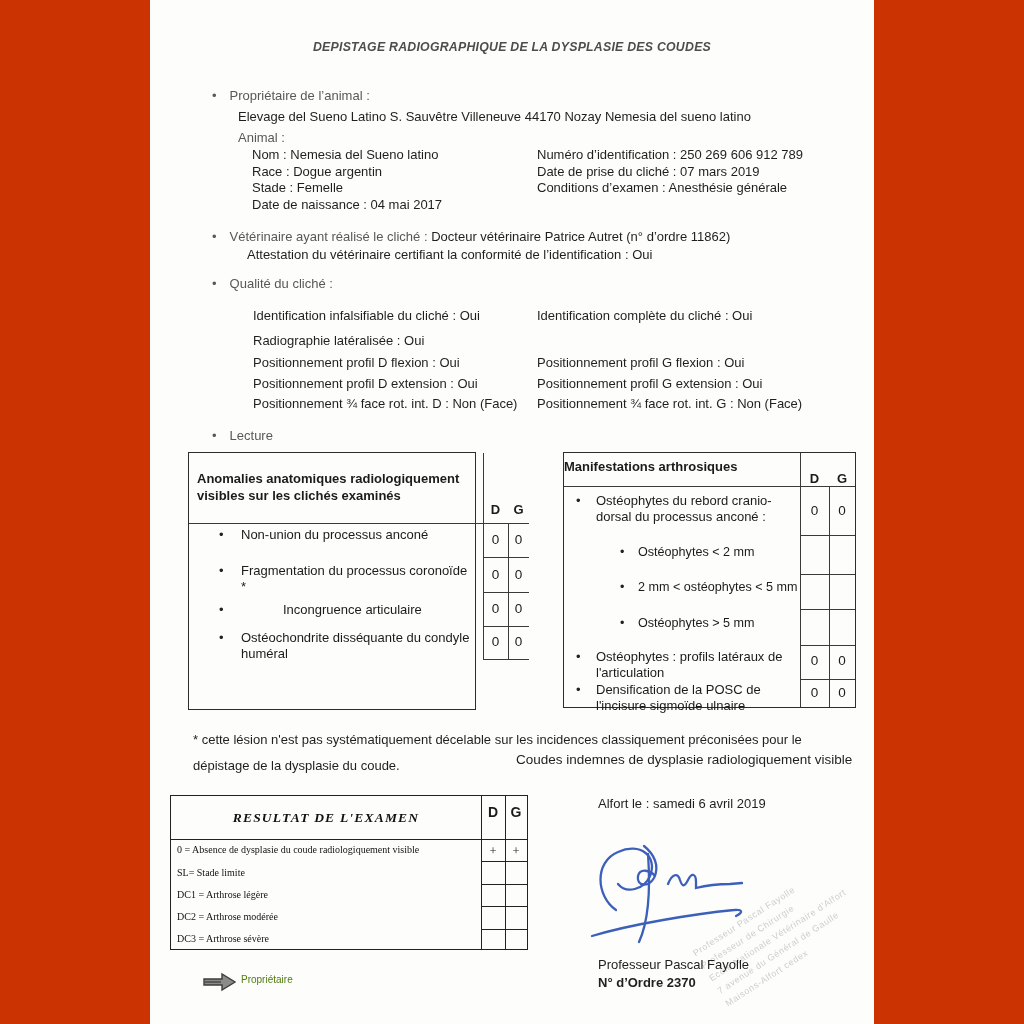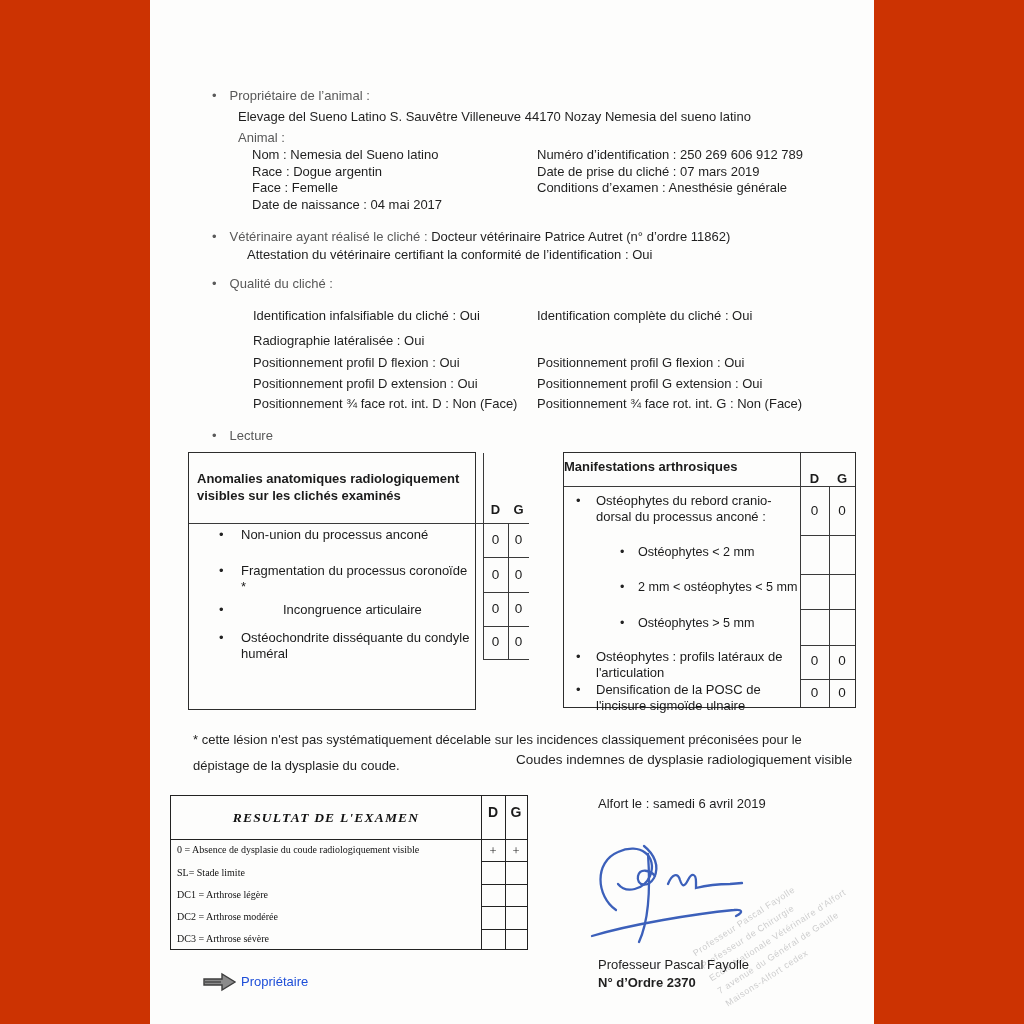--- a/index.html
+++ b/index.html
@@ -25,39 +25,40 @@
   .val{position:absolute;font-size:13.5px;color:#1b1b1b;text-align:center;}
   .rlbl{position:absolute;font-size:13px;color:#1b1b1b;line-height:15.5px;}
   .sub{font-size:12.6px;}
   .serif{font-family:"Liberation Serif",serif;}
   .res-title{position:absolute;font-family:"Liberation Serif",serif;font-weight:bold;font-style:italic;
              font-size:13.5px;letter-spacing:1.2px;color:#111;text-align:center;}
   .res-lbl{position:absolute;font-family:"Liberation Serif",serif;font-size:10px;color:#111;white-space:nowrap;}
   .stamp{position:absolute;color:rgba(110,110,115,.34);font-size:9px;line-height:15px;
          letter-spacing:.6px;transform:rotate(-33deg);transform-origin:0 0;white-space:nowrap;}
   .sig{position:absolute;}
-  .footer-lbl{position:absolute;font-size:13px;color:#1d4ed8;}
+  .footer-lbl{position:absolute;font-size:10px;color:#4d7c0f;}
 </style>
 </head>
 <body>
 
 <div class="canvas">
   <div class="page">
 
+    <div class="doc-title">DEPISTAGE RADIOGRAPHIQUE DE LA DYSPLASIE DES COUDES</div>
 
     <div class="ln" style="left:62px;top:88px;">
       <span class="blt"></span><span class="gray">Propriétaire de l’animal :</span>
     </div>
     <div class="ln" style="left:88px;top:109px;">Elevage del Sueno Latino S. Sauvêtre Villeneuve 44170 Nozay Nemesia del sueno latino</div>
     <div class="ln gray" style="left:88px;top:130px;">Animal :</div>
 
     <div class="col" style="left:102px;top:147px;">
       <div>Nom : Nemesia del Sueno latino</div>
       <div>Race : Dogue argentin</div>
-      <div>Face : Femelle</div>
+      <div>Stade : Femelle</div>
       <div>Date de naissance : 04 mai 2017</div>
     </div>
     <div class="col" style="left:387px;top:147px;">
       <div>Numéro d’identification : 250 269 606 912 789</div>
       <div>Date de prise du cliché : 07 mars 2019</div>
       <div>Conditions d’examen : Anesthésie générale</div>
     </div>
 
     <div class="ln" style="left:62px;top:229px;">
       <span class="blt"></span><span class="gray">Vétérinaire ayant réalisé le cliché :</span>

